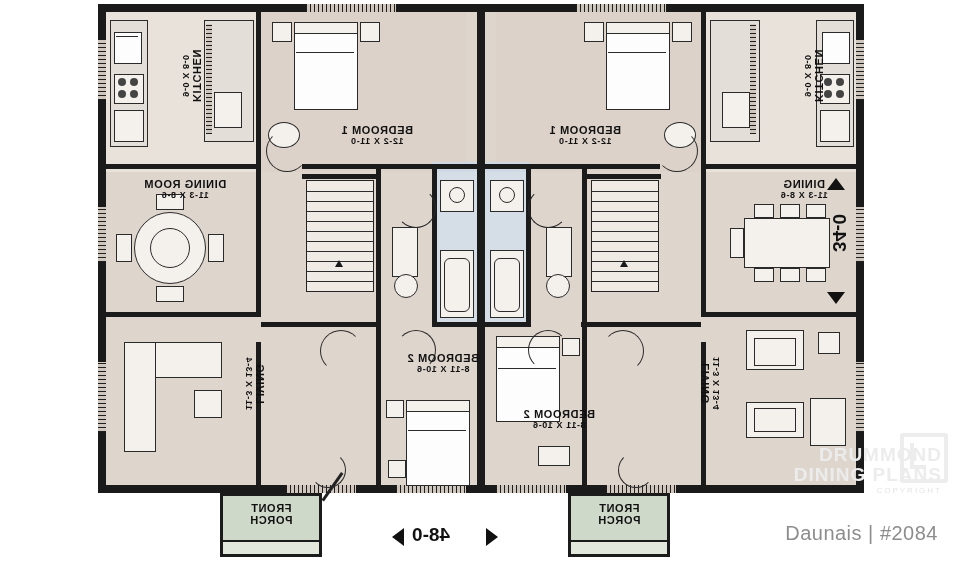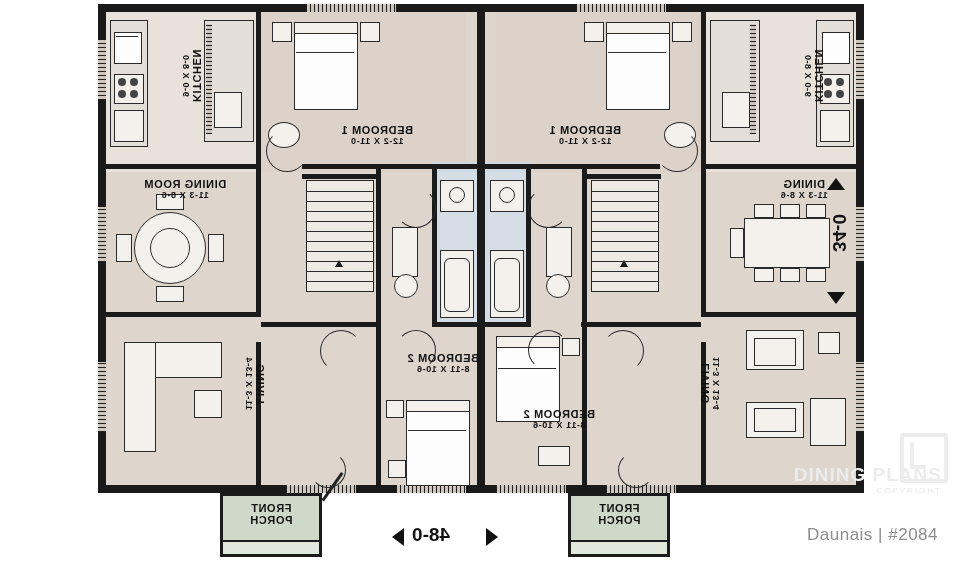--- a/index.html
+++ b/index.html
@@ -96,21 +96,21 @@
   .brand .b3{font-size:8px;letter-spacing:2px;color:#e4e4e4;margin-top:1px;}
   .brandmark{
     position:absolute;right:12px;bottom:86px;width:40px;height:42px;
     border:4px solid #ededed;border-radius:3px;
   }
   .brandmark:after{
     content:"";position:absolute;left:6px;top:6px;width:12px;height:22px;
     border-left:4px solid #ededed;border-bottom:4px solid #ededed;
   }
   .caption{
-    position:absolute;right:22px;bottom:24px;color:#8d8d8d;font-size:17px;
+    position:absolute;right:22px;bottom:24px;color:#8d8d8d;font-size:20px;
     letter-spacing:.5px;
   }
 </style>
 </head>
 <body>
 
 <div id="stage">
 
   <div class="plan-outer">
     <div class="plan-inner">
@@ -384,18 +384,19 @@
   <div class="tri up" style="left:827px;top:178px;"></div>
   <div class="tri down" style="left:827px;top:292px;"></div>
   <div class="dim v" style="left:820px;top:222px;transform:scaleX(-1) rotate(-90deg);transform-origin:center;">34-0</div>
 
   <div class="tri left" style="left:392px;top:528px;"></div>
   <div class="tri right" style="left:486px;top:528px;"></div>
   <div class="dim h" style="left:412px;top:524px;">48-0</div>
 
   <div class="brandmark"></div>
   <div class="brand">
+    <div class="b1">DRUMMOND</div>
     <div class="b2">DINING PLANS</div>
     <div class="b3">COPYRIGHT</div>
   </div>
   <div class="caption">Daunais | #2084</div>
 
 </div>
 
 </body></html>

